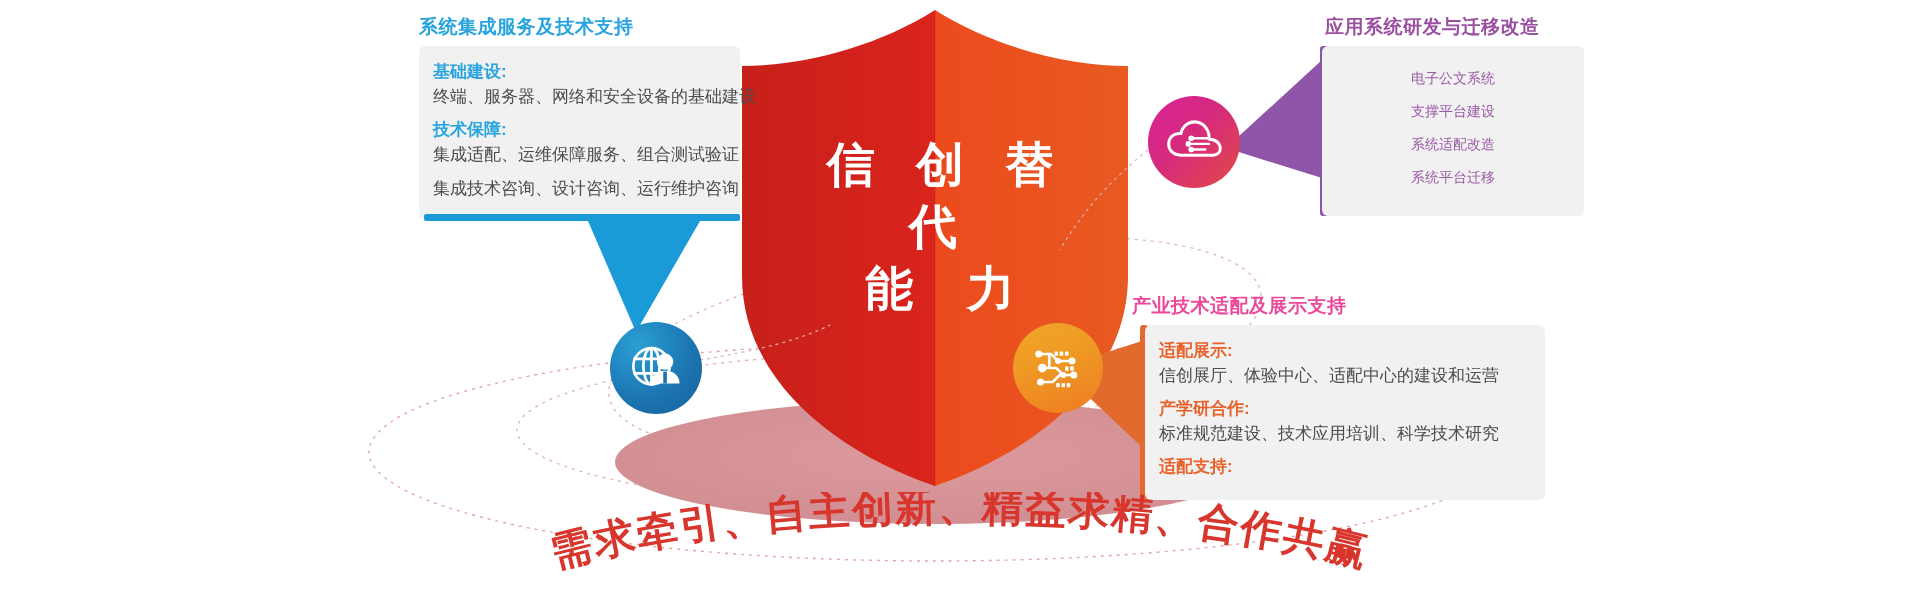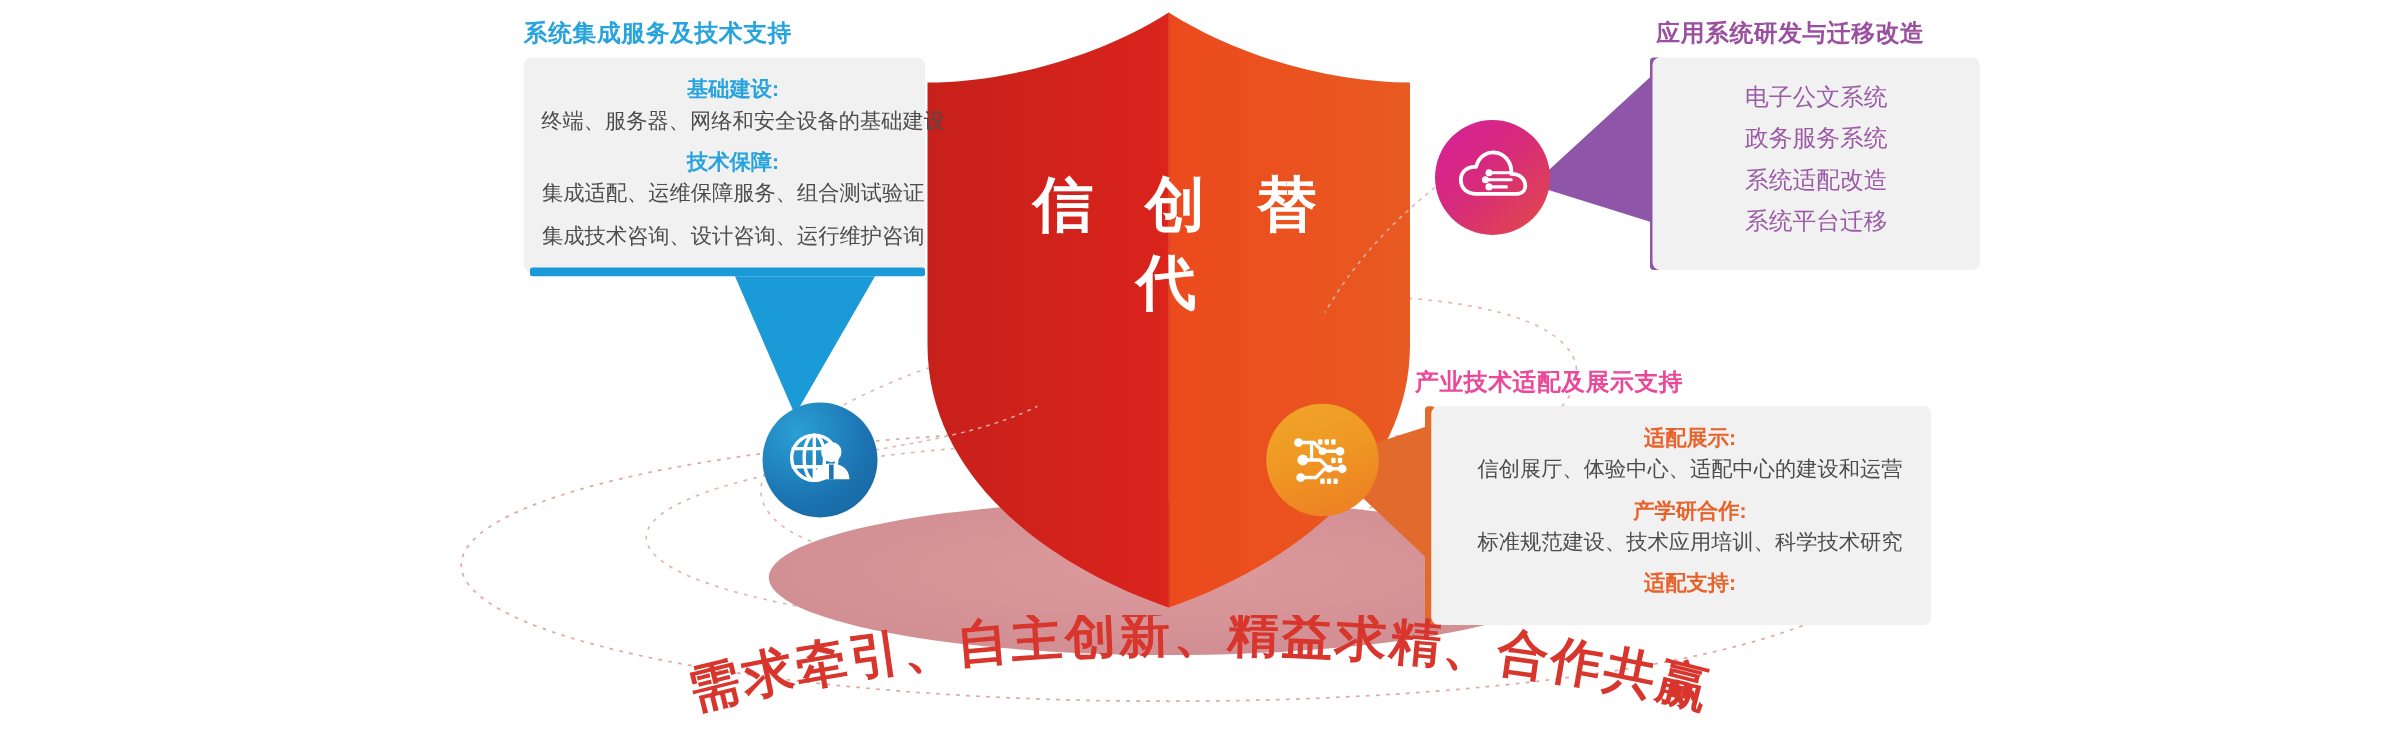--- a/index.html
+++ b/index.html
@@ -11,21 +11,20 @@
     position:relative;
   }
   #stage{position:absolute;left:0;top:0;width:1920px;height:605px;}
 
   
   .panel-body{
     position:absolute;
     background:#f1f1f1;
     border-radius:6px;
     box-sizing:border-box;
-    text-align:center;
   }
   .panel-title{
     position:absolute;
     font-weight:bold;
     white-space:nowrap;
     letter-spacing:0.5px;
   }
   .grp{margin-bottom:9px;}
   .grp:last-child{margin-bottom:0;}
   .grp-head{font-weight:bold;font-size:17px;line-height:24px;}
@@ -47,21 +46,21 @@
   #purple-title{left:1325px;top:14px;font-size:19px;color:#9b4fa0;}
   #purple-body{
     left:1322px;top:46px;width:262px;height:170px;
     padding:16px 0 0 0;text-align:center;
   }
   #purple-bar{
     position:absolute;left:1320px;top:46px;width:9px;height:170px;
     background:#8e55a8;border-radius:3px;
   }
   .purple-item{
-    color:#9b5ba6;font-size:19px;line-height:33px;
+    color:#9b5ba6;font-size:14px;line-height:33px;
     font-weight:normal;
   }
 
   
   #orange-title{left:1132px;top:293px;font-size:19px;color:#ec4899;}
   #orange-body{
     left:1145px;top:325px;width:400px;height:175px;
     padding:14px 0 0 14px;
   }
   #orange-bar{
@@ -154,20 +153,21 @@
 
     <path d="M588,221 L700,221 L636,332 Z" fill="#1a9ad7"></path>
 
     <path d="M1322,60 L1322,178 L1226,148 Z" fill="#8e55a8"></path>
 
     <path d="M1145,340 L1145,450 L1058,368 Z" fill="#e26a2c"></path>
   </svg>
 
   <div id="shield-text">
     <div>信 创 替 代</div>
+    <div id="shield-line2">能 力</div>
   </div>
 
   <div class="panel-title" id="blue-title">系统集成服务及技术支持</div>
 
   <div class="panel-body" id="blue-body">
     <div class="grp">
       <div class="grp-head blue-head">基础建设:</div>
       <div class="grp-text">终端、服务器、网络和安全设备的基础建设</div>
     </div>
     <div class="grp">
@@ -195,21 +195,21 @@
       </g>
       <rect x="40" y="36" width="4" height="13" fill="#1b73b0"></rect>
     </svg>
   </div>
 
   <div class="panel-title" id="purple-title">应用系统研发与迁移改造</div>
   <div id="purple-bar"></div>
 
   <div class="panel-body" id="purple-body">
     <div class="purple-item">电子公文系统</div>
-    <div class="purple-item">政务服务系统</div>
+    <div class="purple-item">支撑平台建设</div>
     <div class="purple-item">系统适配改造</div>
     <div class="purple-item">系统平台迁移</div>
   </div>
 
   <div class="icon-circle" id="icon-cloud">
     <svg width="60" height="60" viewBox="0 0 64 64">
       <path d="M18 46 C10 46 5 41 5 34 C5 27 11 22 18 23 C20 14 28 9 36 11 C44 13 49 21 48 29 C56 29 60 34 60 39 C60 43 57 46 52 46 Z" fill="none" stroke="#ffffff" stroke-width="3.2" stroke-linejoin="round"></path>
       <g fill="none" stroke="#ffffff" stroke-width="2.6" stroke-linecap="round">
         <path d="M30 28 L46 28"></path>
         <path d="M27 34 L48 34"></path>

